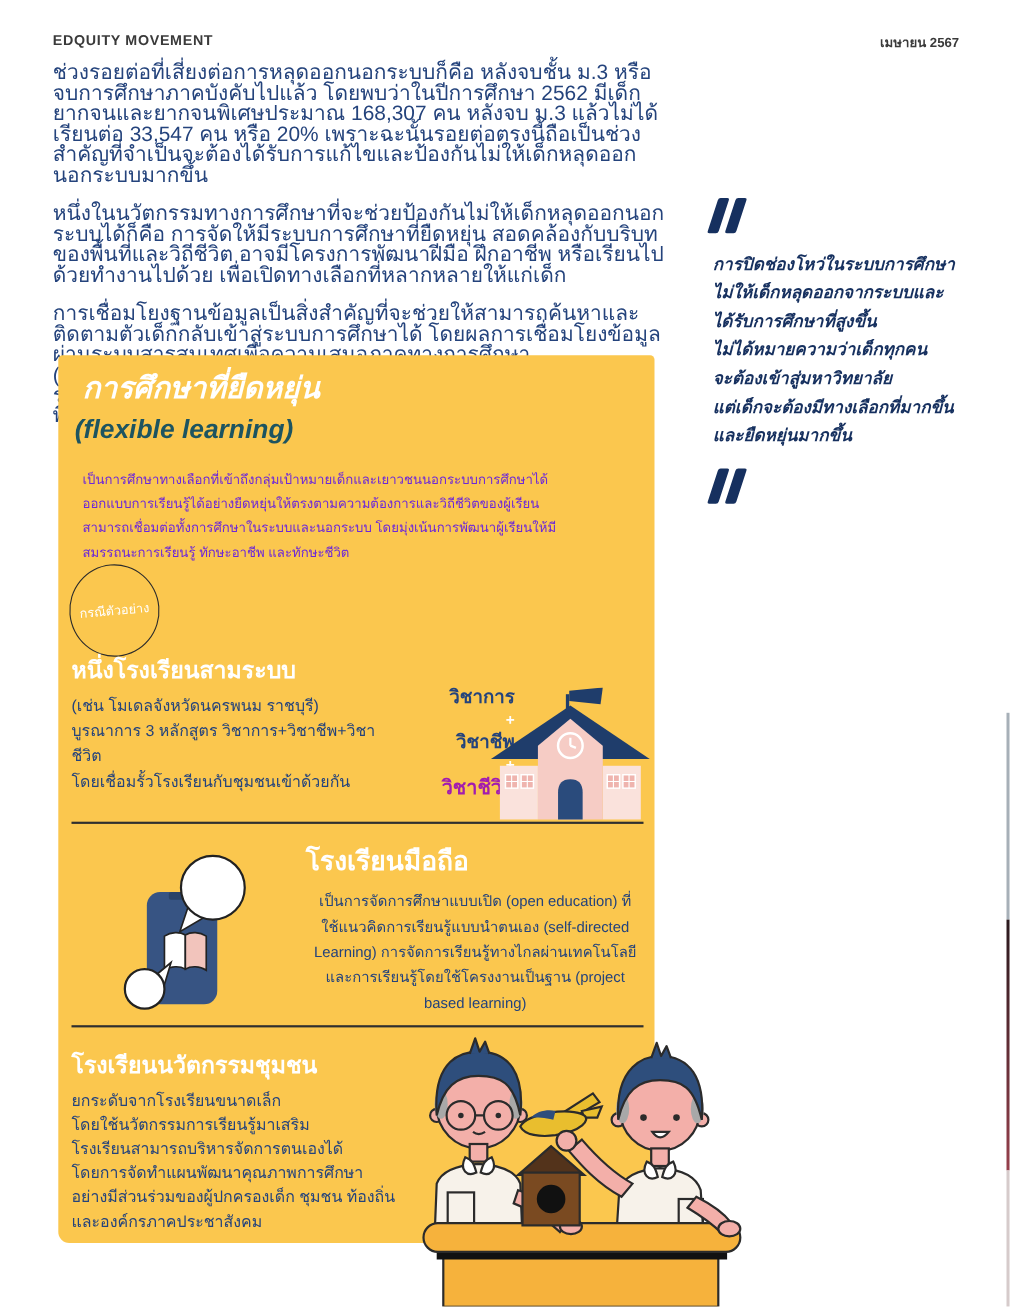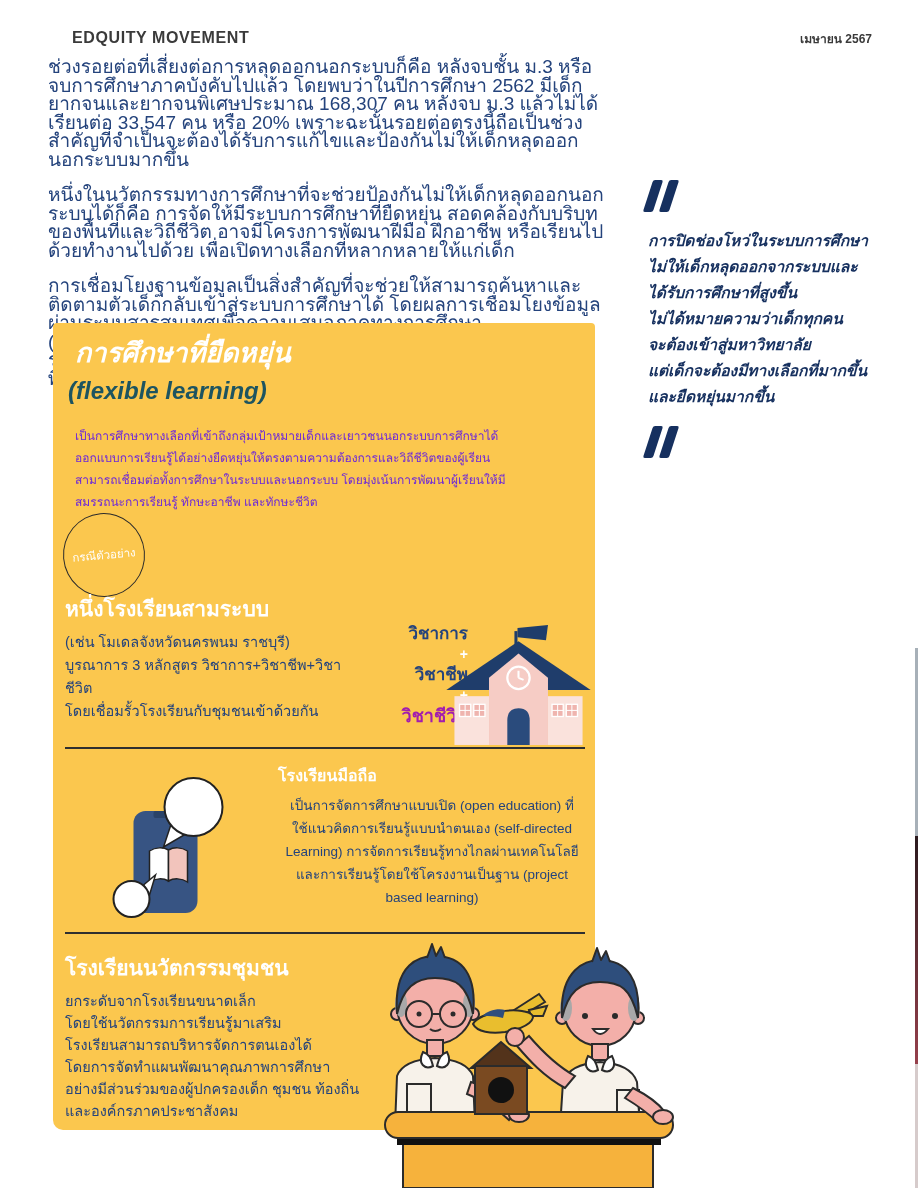--- a/index.html
+++ b/index.html
@@ -1,21 +1,21 @@
 <!DOCTYPE html>
 <html><head>
 <meta charset="utf-8">
 <style>
   html,body{margin:0;padding:0;background:#fff;}
   .page{
     position:relative;width:918px;height:1188px;background:#ffffff;overflow:hidden;
     font-family:"Liberation Sans","DejaVu Sans",sans-serif;
   }
   
-  .hdr-brand{position:absolute;left:48px;top:29px;font-size:16px;letter-spacing:.6px;color:#3a3a3a;font-weight:600;margin-left:24px;}
+  .hdr-brand{position:absolute;left:48px;top:29px;font-size:13px;letter-spacing:.6px;color:#3a3a3a;font-weight:600;}
   .hdr-date{position:absolute;right:46px;top:29px;font-size:12px;color:#3a3a3a;font-weight:700;}
   
   .article{position:absolute;left:48px;top:58px;width:556px;}
   .article p{margin:0 0 17px 0;font-size:19px;line-height:18.5px;color:#24437C;}
   
   .quote{position:absolute;left:648px;top:180px;width:222px;}
   .qmark{display:block;height:34px;}
   .qmark span{display:inline-block;width:10px;height:32px;background:#16305F;transform:skewX(-18deg);border-radius:2px;margin-right:6px;}
   .quote-text{margin:14px 0 16px 0;font-size:15.5px;font-weight:700;line-height:26px;color:#16305F;white-space:pre-line;font-style:italic;}
   
@@ -23,21 +23,21 @@
   .card-title{position:absolute;left:22px;top:8px;font-size:27px;font-weight:700;font-style:italic;color:#ffffff;}
   .card-subtitle{position:absolute;left:15px;top:54px;font-size:24px;font-weight:700;font-style:italic;color:#1D5460;}
   .card-intro{position:absolute;left:22px;top:102px;width:508px;font-size:12px;line-height:22px;color:#6d28d9;white-space:pre-line;}
   .case-badge{position:absolute;left:10px;top:190px;width:80px;height:82px;border:1.5px solid #2b2b2b;border-radius:50%;
     display:flex;align-items:center;justify-content:center;color:#ffffff;font-size:11.5px;transform:rotate(-5deg);text-align:center;}
   .sec{position:absolute;}
   .sec h3{margin:0 0 6px 0;font-size:21px;font-weight:700;color:#ffffff;}
   .sec .sec-body{font-size:14.5px;line-height:23px;color:#24437C;white-space:pre-line;}
   .sec1{left:12px;top:269px;width:300px;}
   .sec2{left:225px;top:440px;width:308px;}
-  .sec2 h3{font-size:16px;}
+  .sec2 h3{font-size:24px;}
   .sec2 .sec-body{font-size:13.5px;line-height:23px;text-align:center;}
   .sec3{left:12px;top:628px;width:330px;}
   .sec3 .sec-body{line-height:22px;}
   .subjects{position:absolute;left:295px;top:266px;width:120px;text-align:right;line-height:1.32;margin-top:34px;}
   .subj-navy{color:#24437C;font-weight:700;font-size:17px;display:block;}
   .subj-plus{color:#ffffff;font-weight:700;font-size:14px;display:block;}
   .subj-white{color:#a21caf;font-weight:700;font-size:18px;display:block;}
   .divider{position:absolute;left:12px;width:520px;height:1.5px;background:#2f2f2f;}
   .divider1{top:424px;}
   .divider2{top:609px;}

